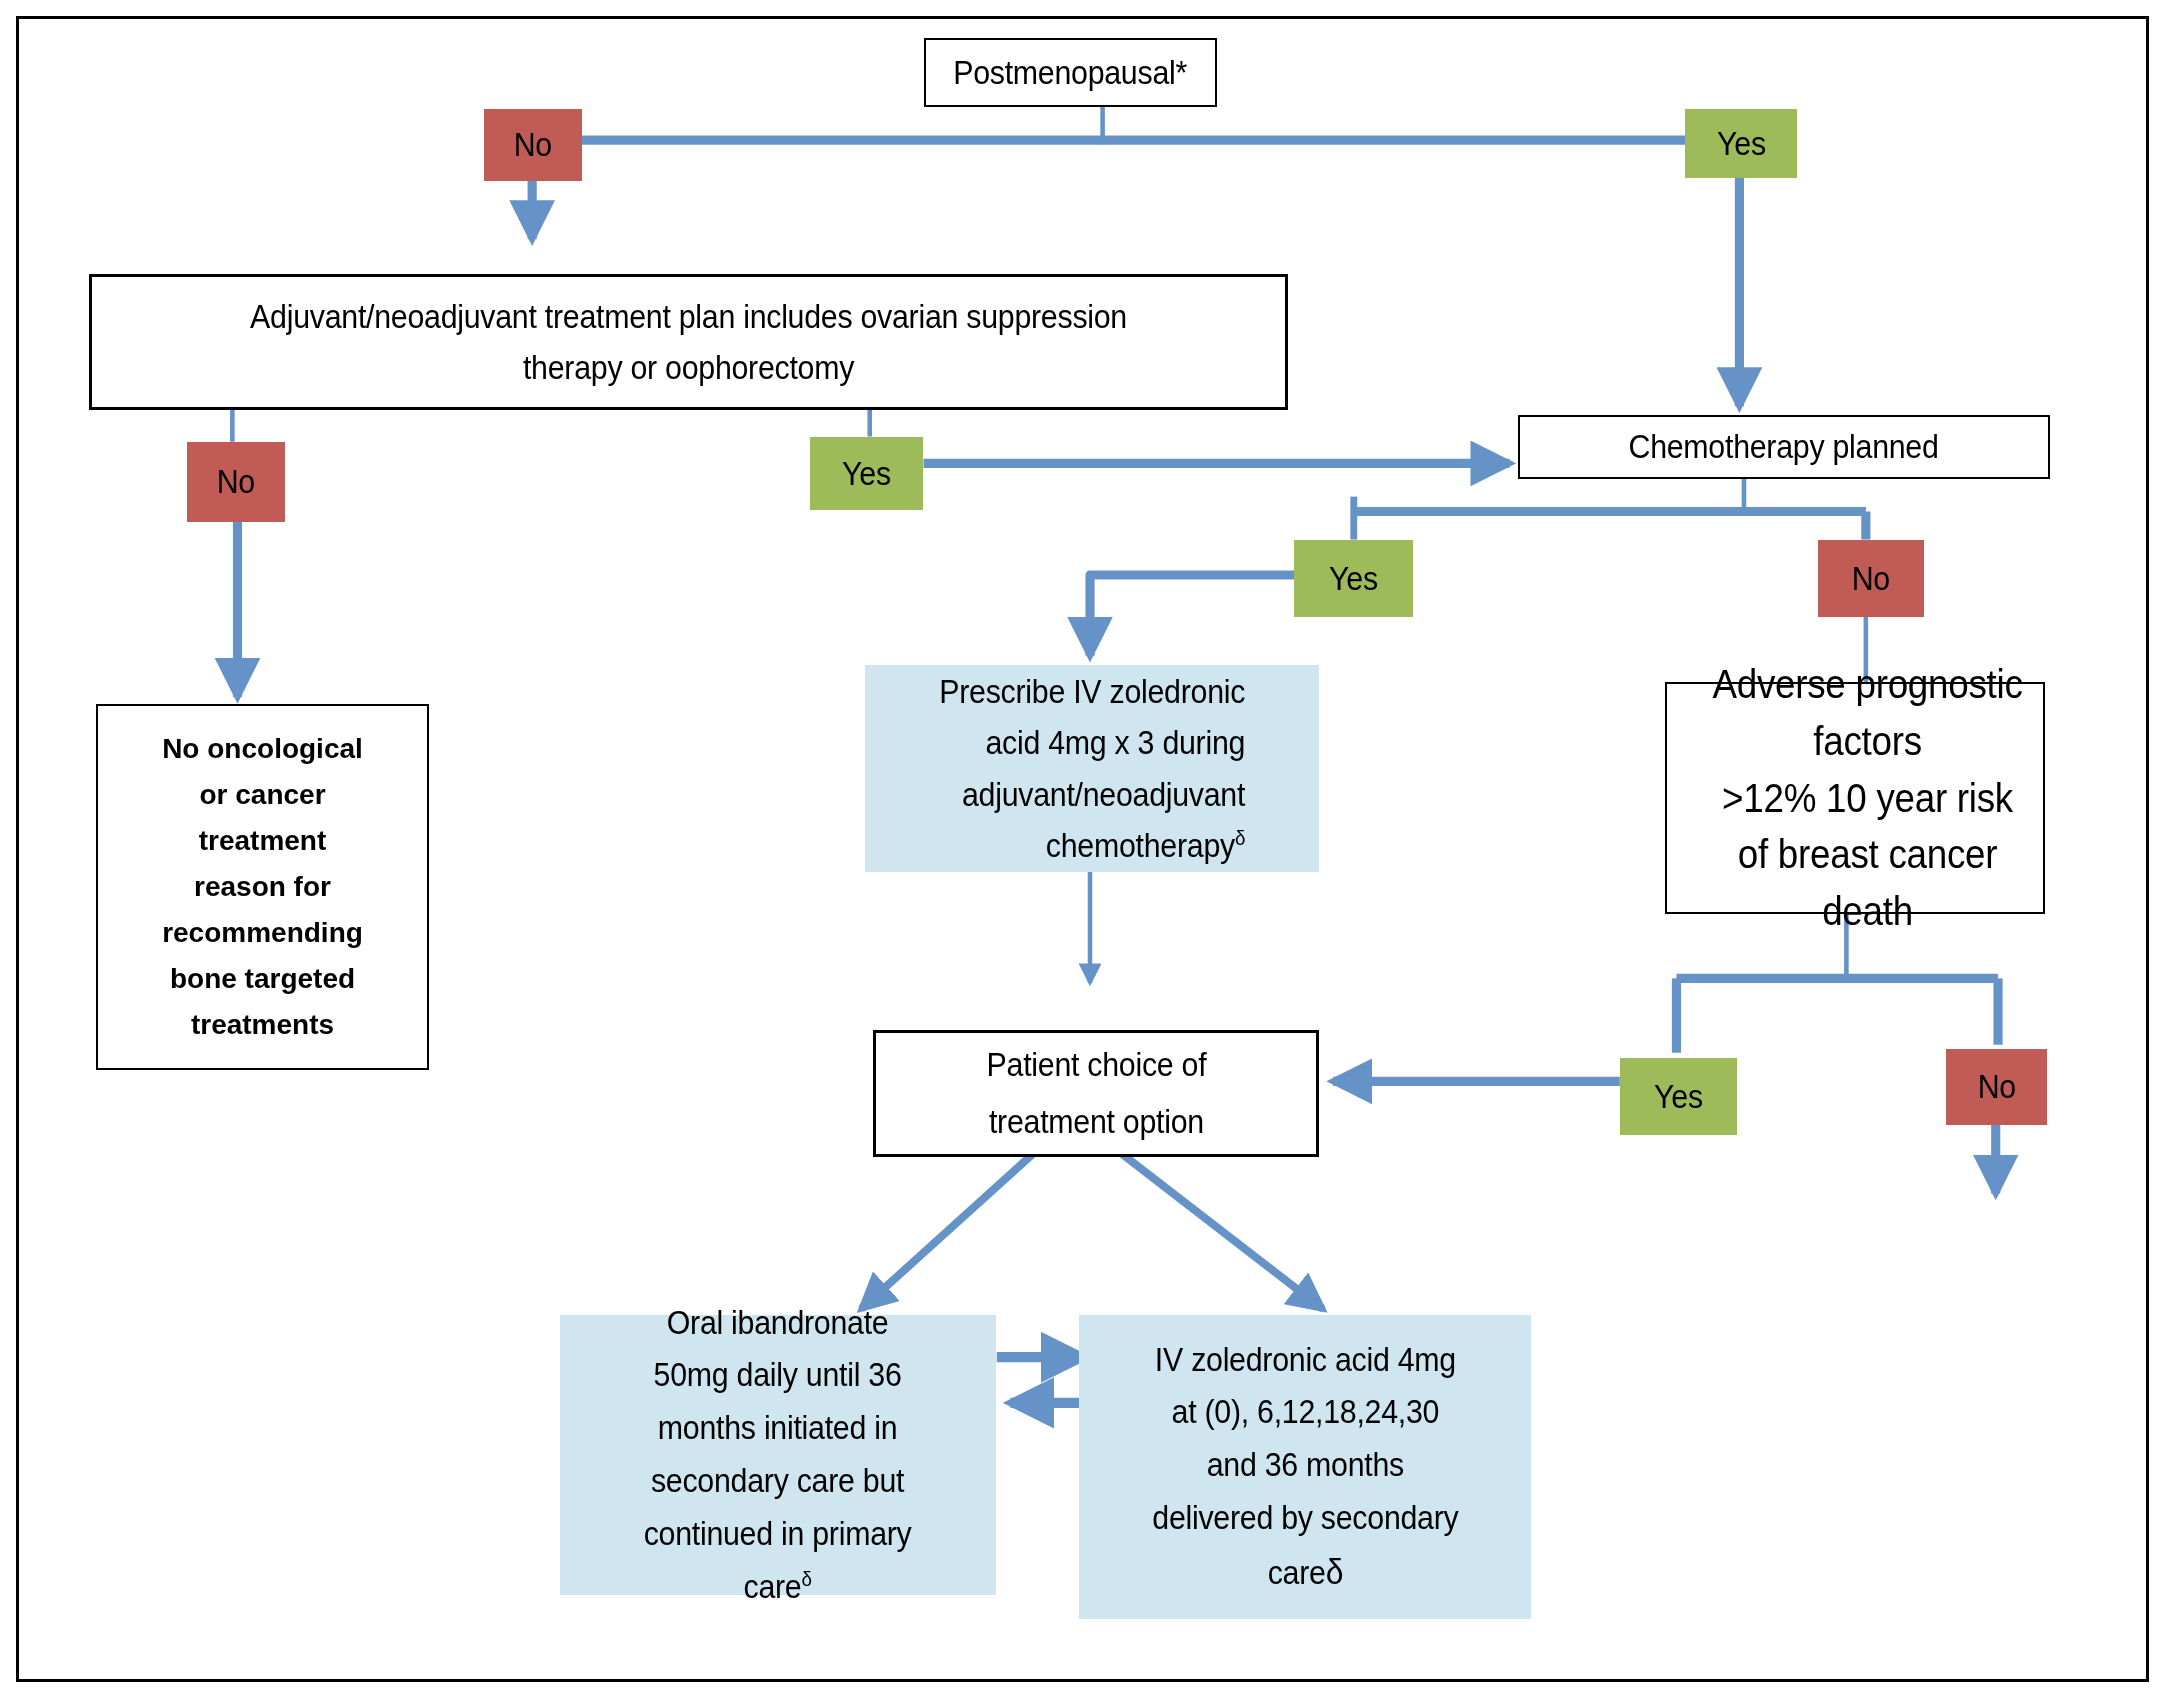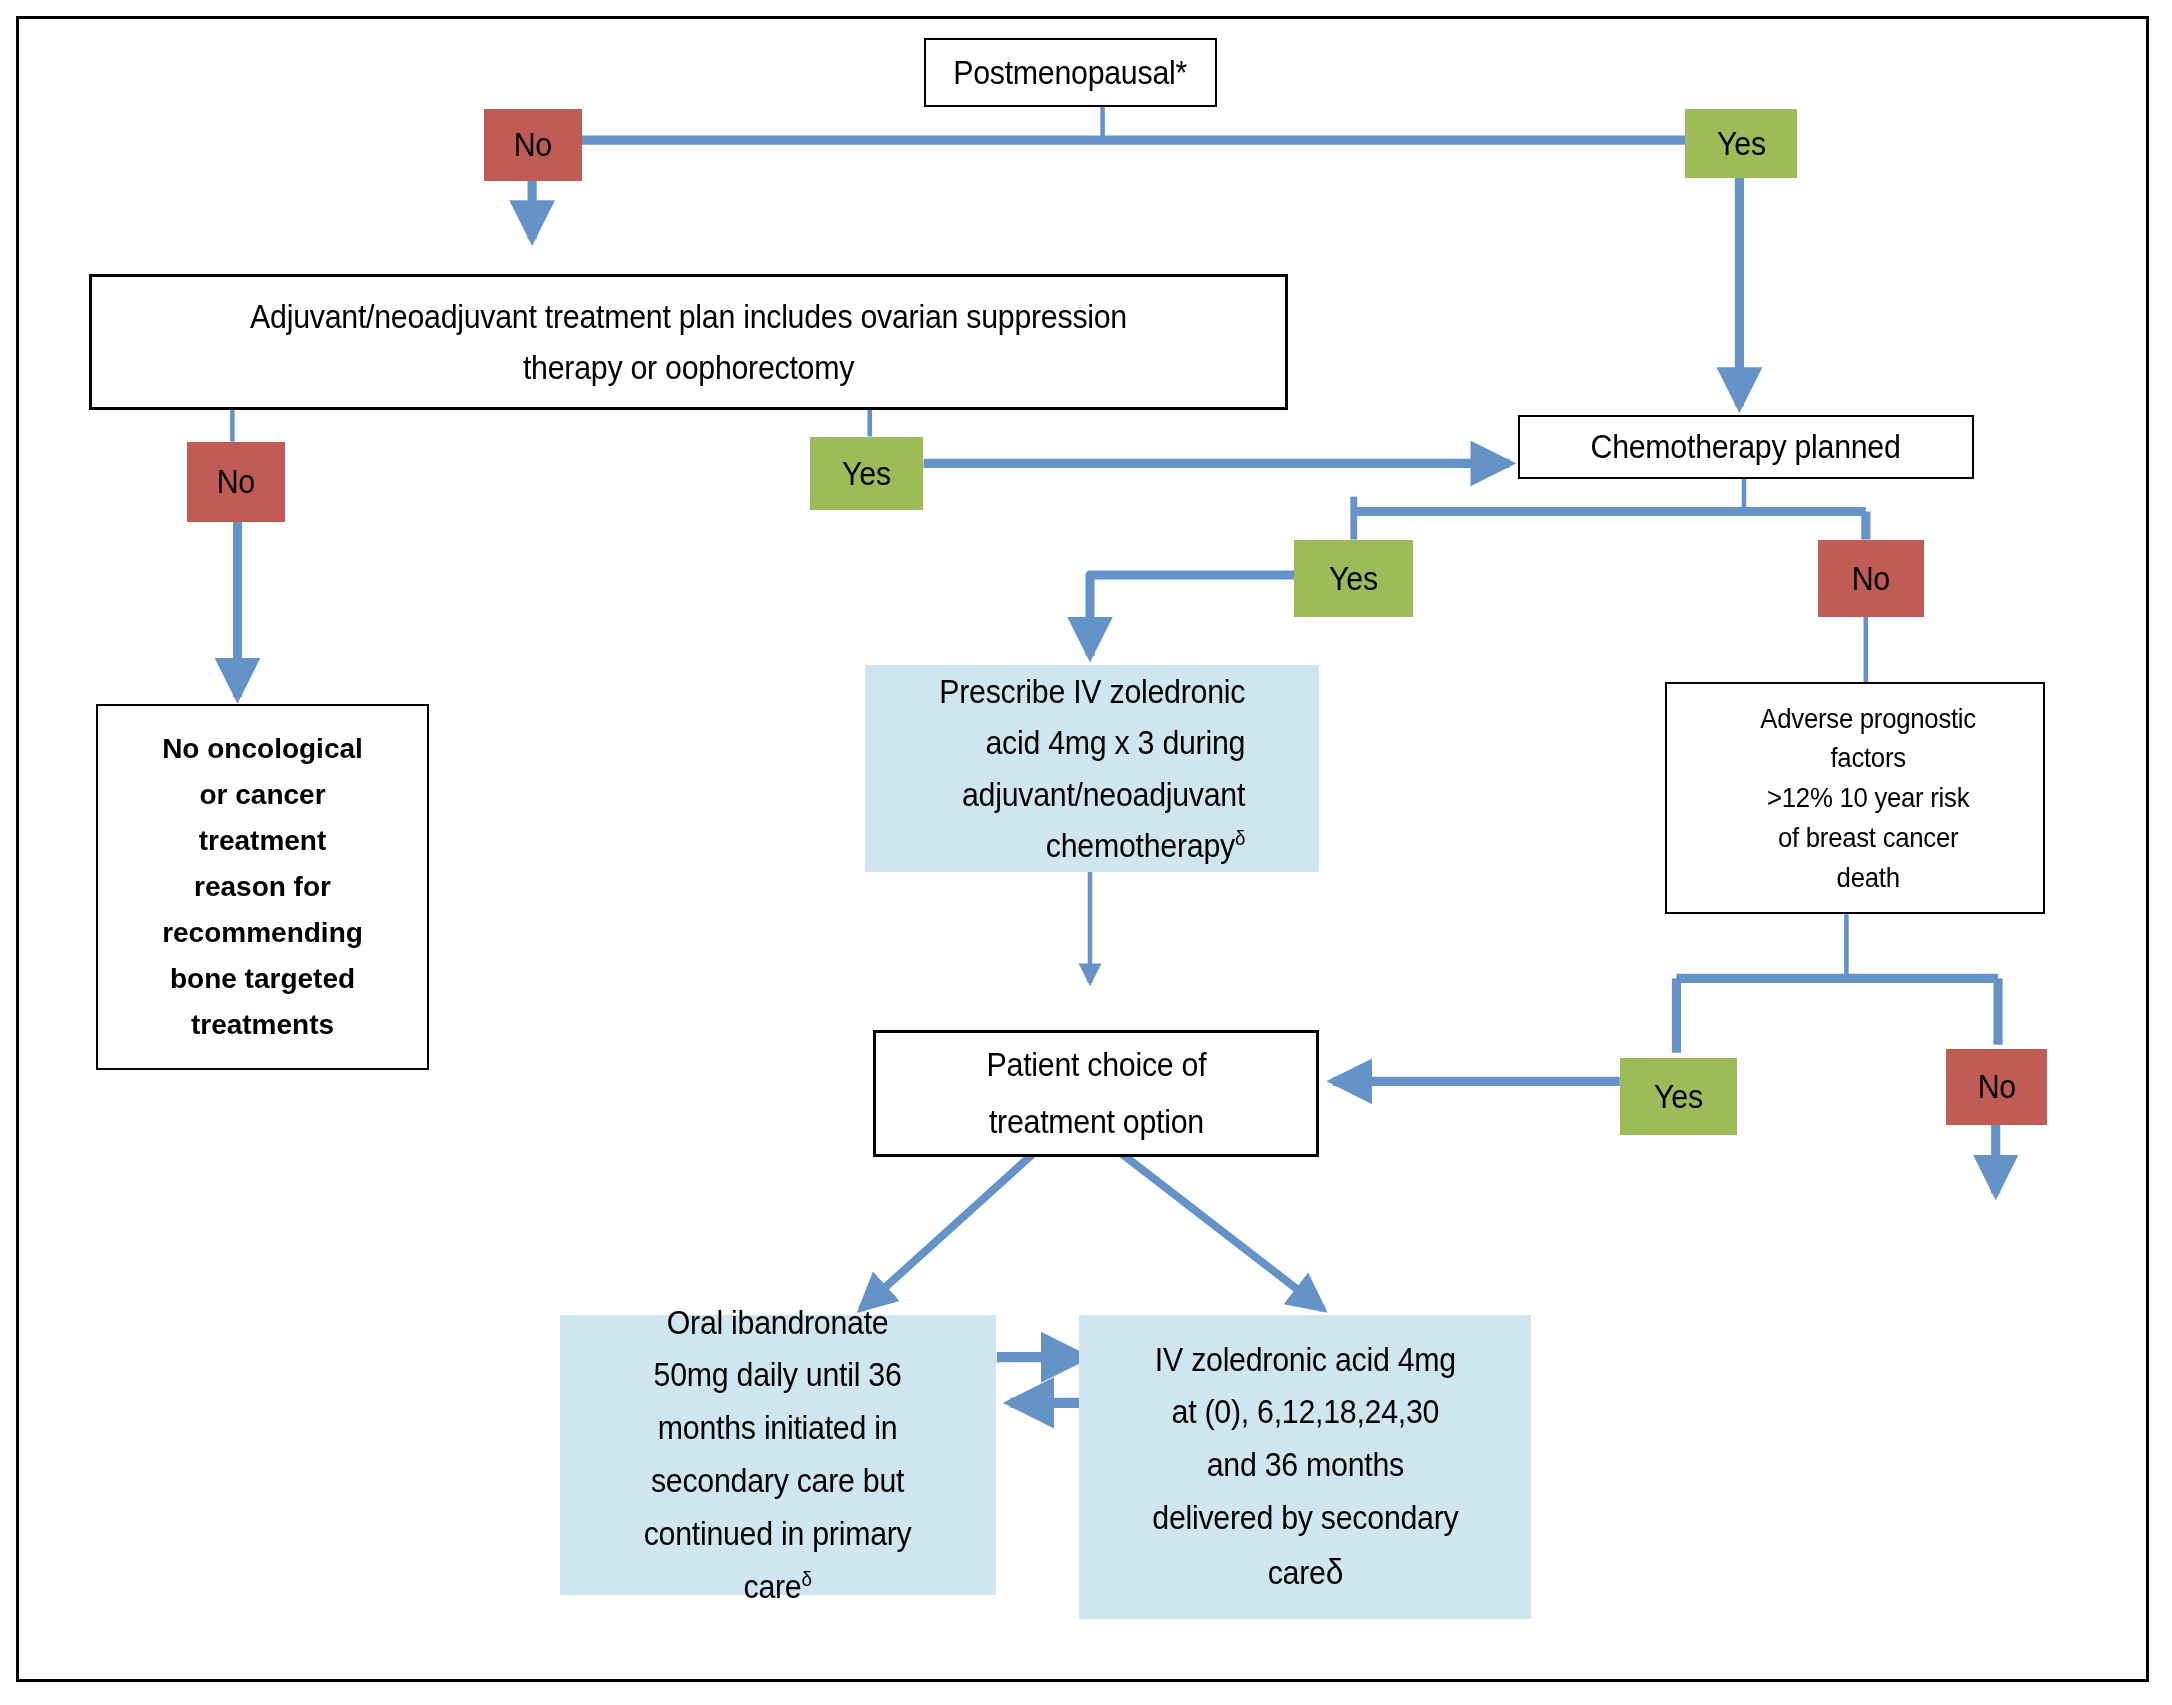--- a/index.html
+++ b/index.html
@@ -17,21 +17,21 @@
     text-align:center;box-sizing:border-box;font-size:33px;line-height:1.55;
   }
   .outlined{background:#fff;border:2.9px solid #000;}
   .outlined.hvy{border-width:3.4px;}
   .fill-red{background:var(--red);}
   .fill-green{background:var(--green);}
   .fill-blue{background:var(--light_blue);}
   .lbl{white-space:pre-line;}
   .nrw{display:inline-block;transform:scaleX(.92);transform-origin:center;letter-spacing:-0.3px;}
   .bold{font-weight:bold;font-size:28px;line-height:1.64;}
-  .tight{line-height:1.42;font-size:28px;padding-left:26px;}
+  .tight{line-height:1.42;font-size:40px;padding-left:26px;}
   .roomy{line-height:1.6;}
   .roomy2{line-height:1.7;margin-top:40px;}
   sup.dl{font-size:62%;vertical-align:super;}
   .dlbig{font-size:105%;}
 </style>
 </head>
 <body>
 
 <div class="canvas">
 
@@ -82,21 +82,21 @@
 
   <div class="box fill-green" style="left:1685px;top:109px;width:112px;height:69px;">
     <span class="lbl nrw">Yes</span>
   </div>
 
   <div class="box outlined hvy" style="left:89px;top:246px;width:1199px;height:136px;margin-top:28px;">
     <span class="lbl nrw">Adjuvant/neoadjuvant treatment plan includes ovarian suppression
 therapy or oophorectomy</span>
   </div>
 
-  <div class="box outlined" style="left:1518px;top:415px;width:456px;height:64px;">
+  <div class="box outlined" style="left:1518px;top:415px;width:532px;height:64px;">
     <span class="lbl nrw">Chemotherapy planned</span>
   </div>
 
   <div class="box fill-red" style="left:187px;top:442px;width:98px;height:80px;">
     <span class="lbl nrw">No</span>
   </div>
 
   <div class="box fill-green" style="left:810px;top:437px;width:113px;height:73px;">
     <span class="lbl nrw">Yes</span>
   </div>

